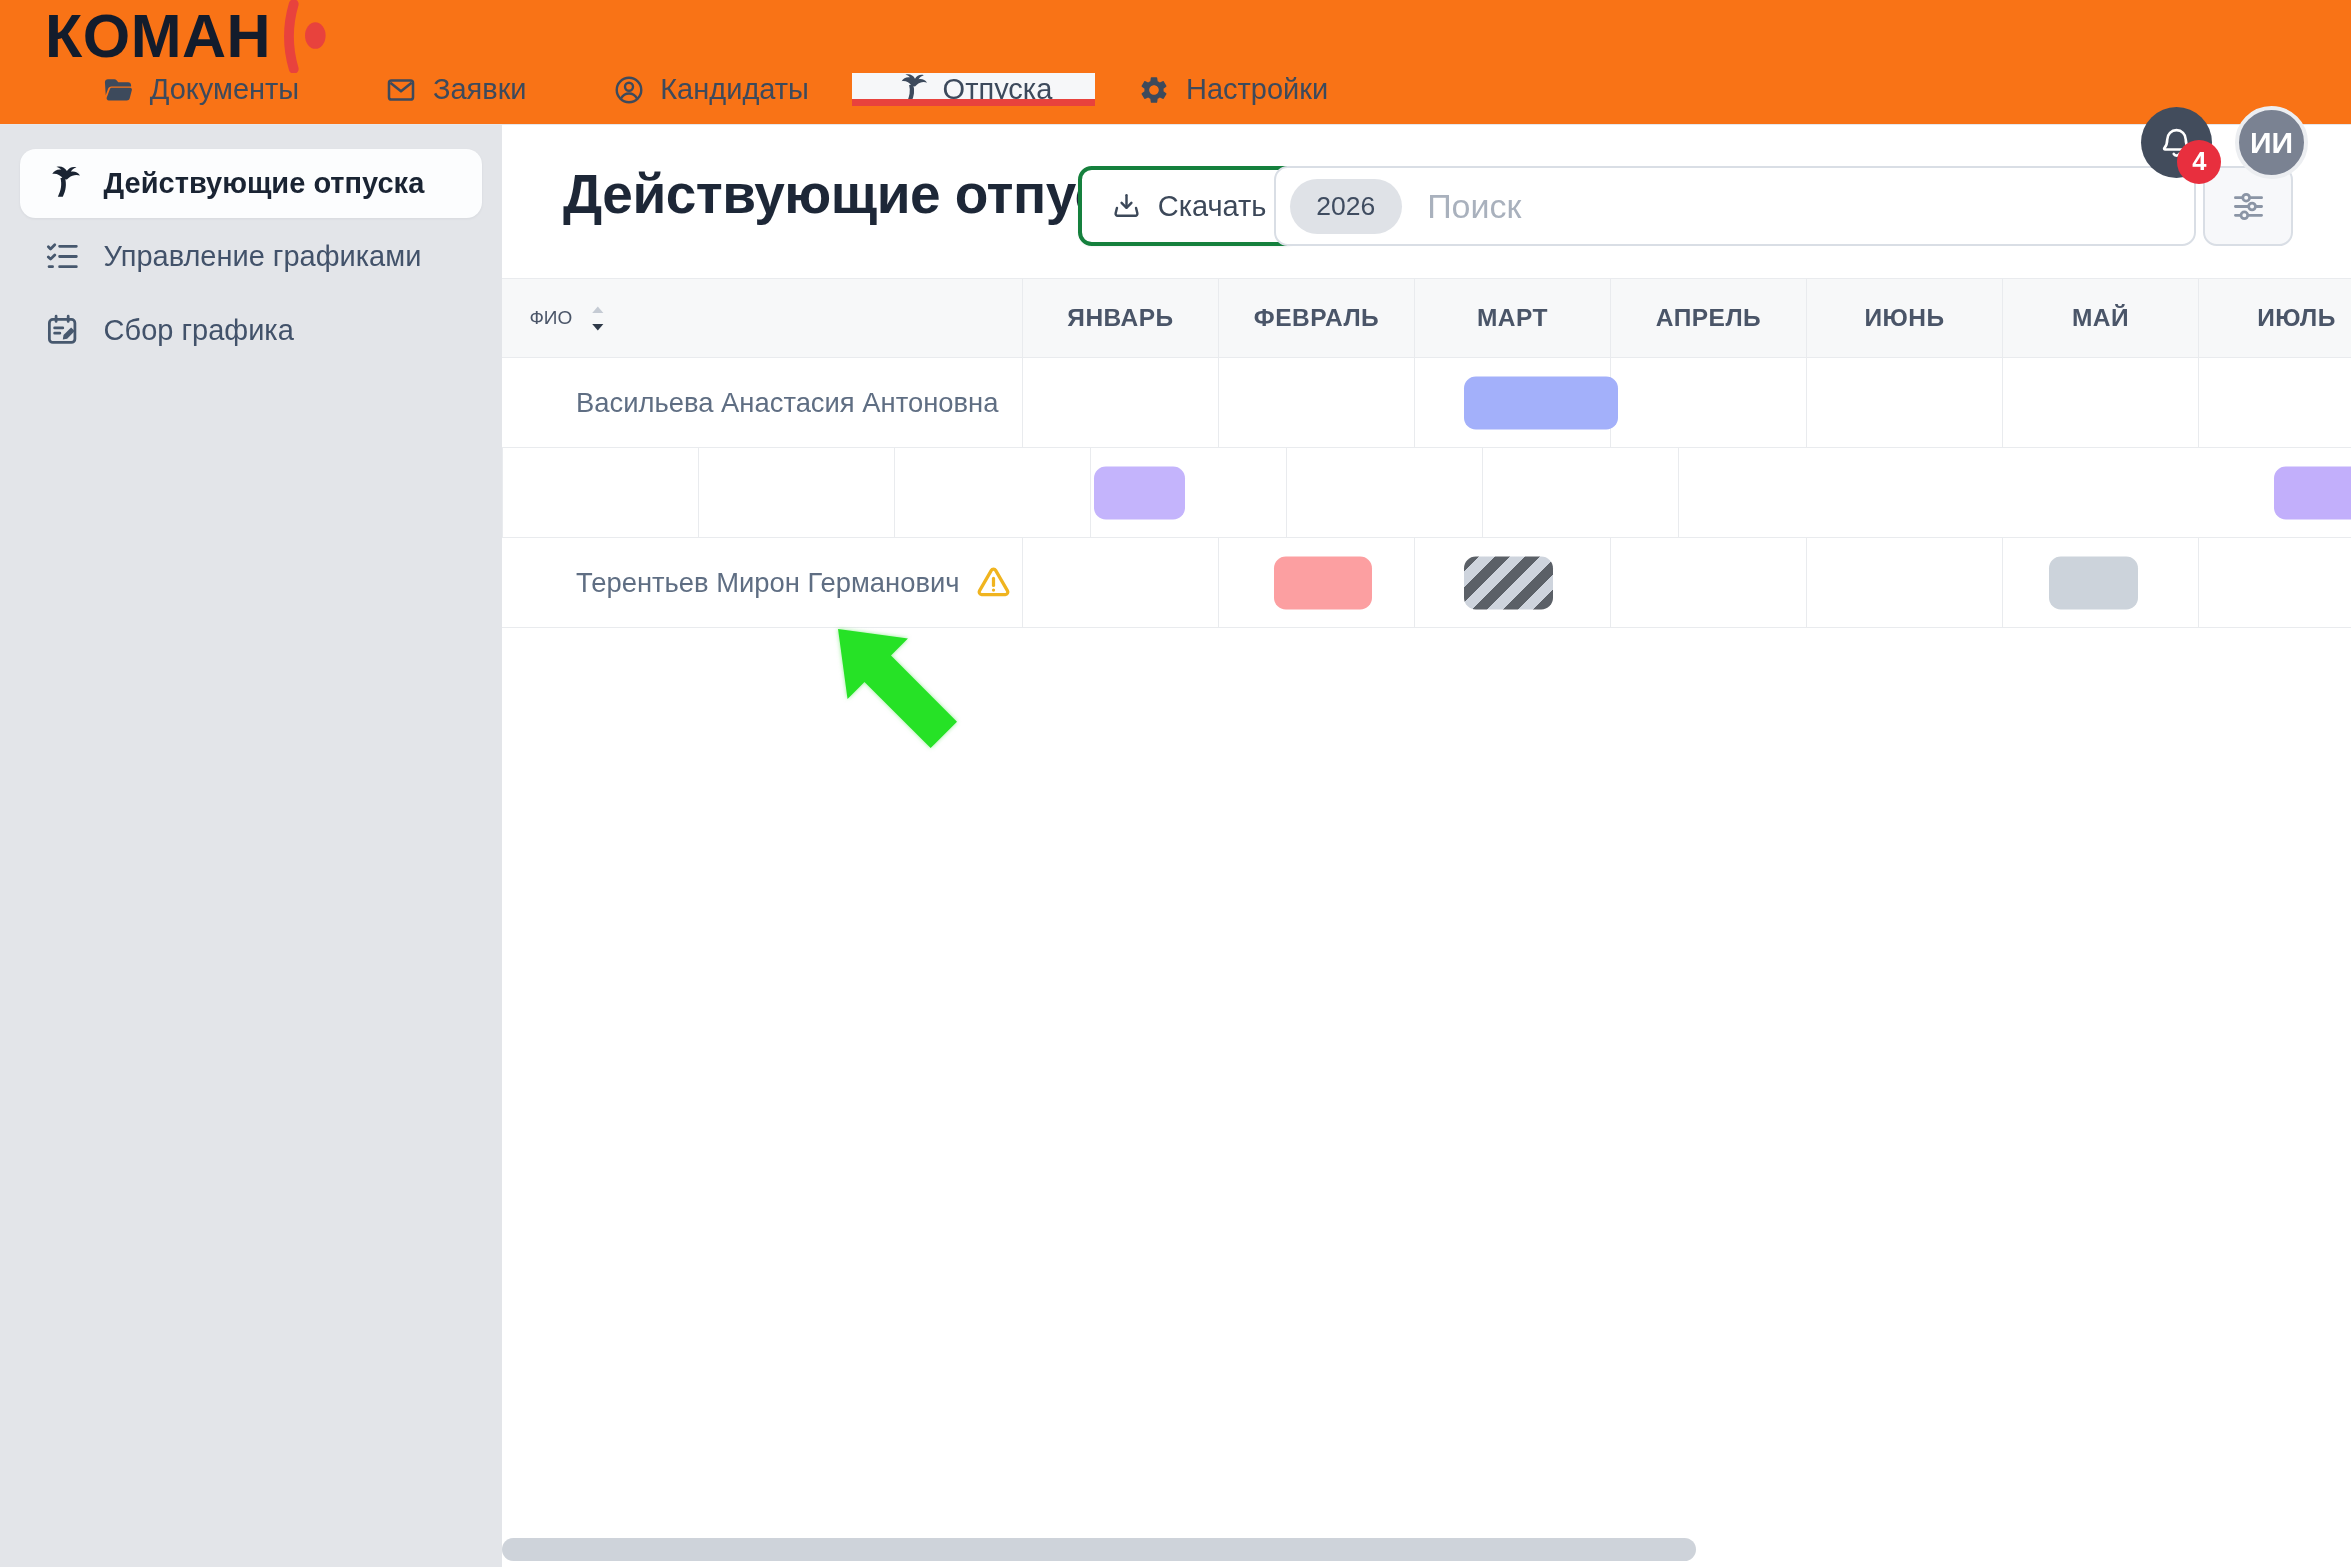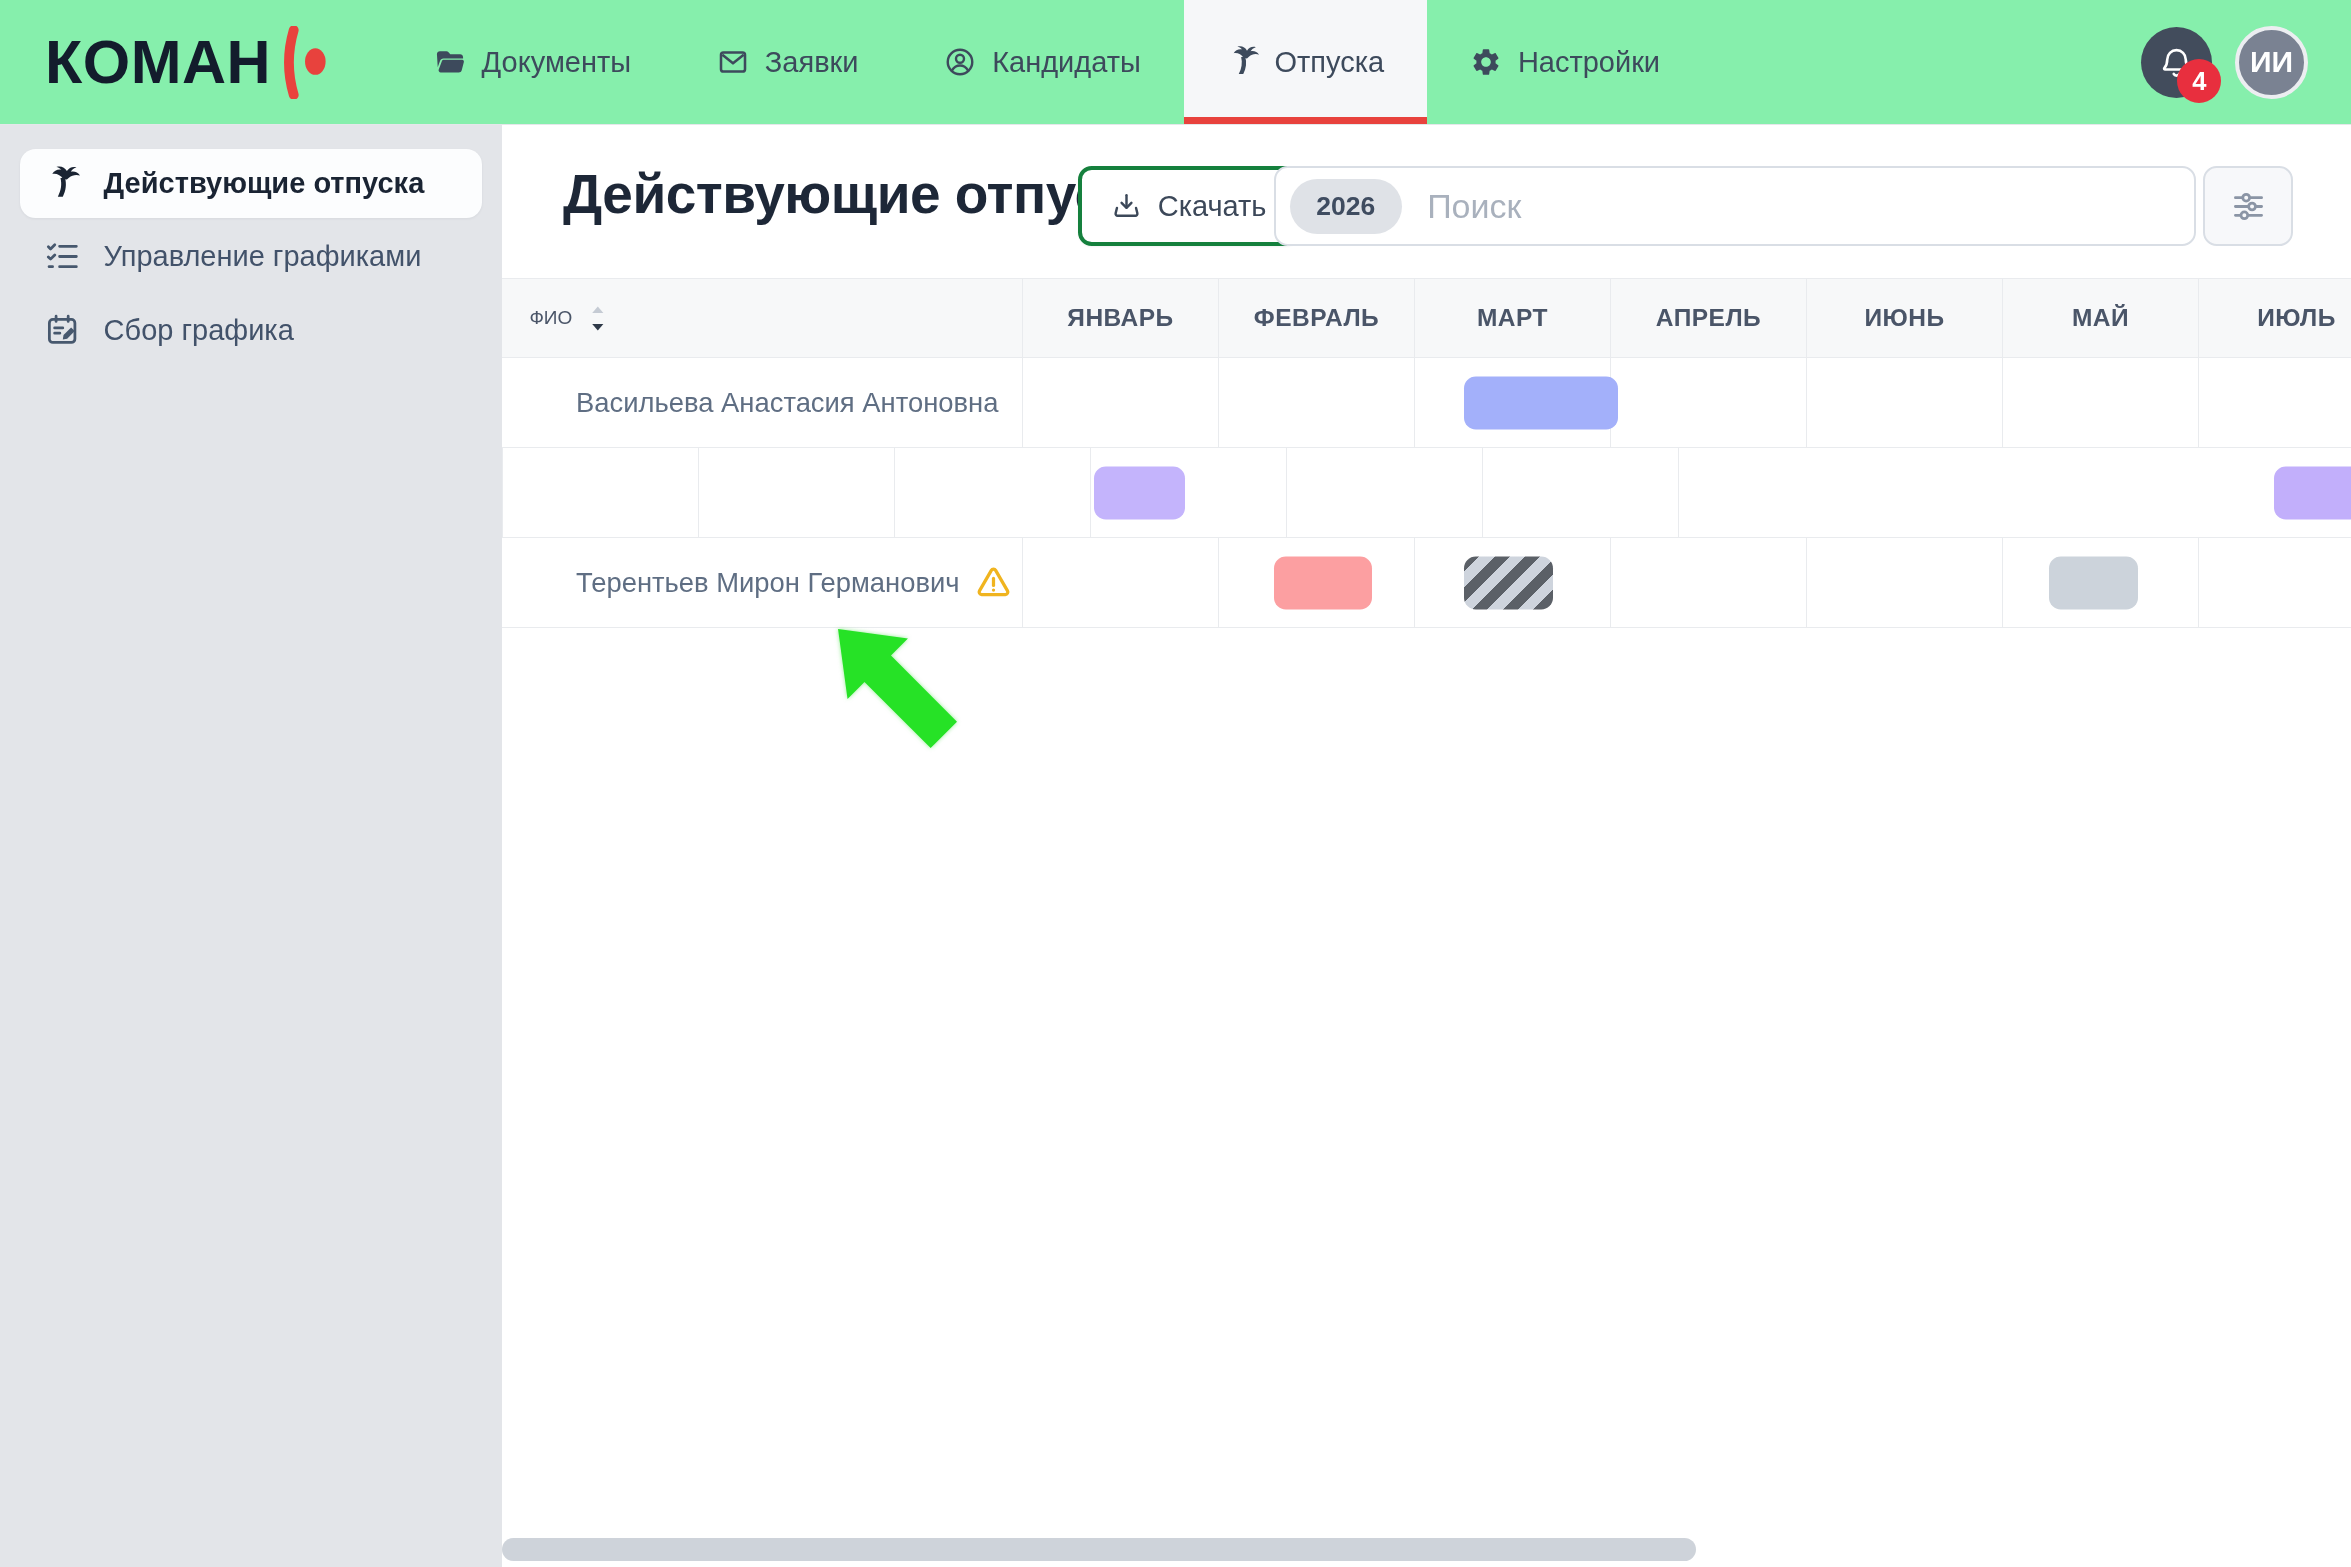--- a/index.html
+++ b/index.html
@@ -1,22 +1,22 @@
 <!DOCTYPE html>
 <html lang="ru"><head>
 <meta charset="utf-8">
 <style>
   * { margin:0; padding:0; box-sizing:border-box; }
   html,body { width:2351px; height:1567px; }
   body { font-family:"Liberation Sans", sans-serif; background:#fff; overflow:hidden; }
   .app { position:relative; width:2351px; height:1567px; overflow:hidden; background:#fff; }
 
   
-  .topbar { position:absolute; top:0; left:0; right:0; height:125px; background:#86efac;
-            border-bottom:1px solid #e5e7ea; display:flex; align-items:stretch; z-index:6; }
+  .topbar { position:absolute; top:0; left:0; right:0; height:125px; background:#f97316;
+            border-bottom:1px solid #e5e7ea; display:flex; align-items:stretch; z-index:6;flex-direction:column; }
   .logo { display:flex; align-items:center; gap:7.8px; margin-left:45px; cursor:pointer; }
   .logo-text { font-size:61px; font-weight:700; color:#131c2c; letter-spacing:0.5px; line-height:1; }
   .tabs { display:flex; align-items:stretch; margin-left:59px; height:100%; }
   .tab { display:flex; align-items:center; gap:15.7px; padding:0 43px; font-size:29px; color:#3d4a5c;
          position:relative; cursor:pointer; white-space:nowrap; }
   .tab svg { width:32px; height:32px; color:#3d4a5c; flex:none; }
   .tab.active { background:#f6f7f9; }
   .tab.active::after { content:""; position:absolute; left:0; right:0; bottom:0; height:6.9px; background:#e8423d; }
   .top-actions { margin-left:auto; display:flex; align-items:center; gap:23.5px; margin-right:43px; }
   .bell-btn { width:71px; height:71px; border-radius:50%; background:#424c5c; position:relative;
@@ -41,21 +41,21 @@
   .content { position:absolute; left:502px; top:125px; right:0; bottom:0; background:#fff; overflow:hidden; }
   .page-title { position:absolute; left:61px; top:39px; font-size:55px; font-weight:700; color:#1d2737;
                 letter-spacing:-0.5px; line-height:1.1; }
   .btn-download { position:absolute; left:576px; top:41px; height:80px; padding:0 29px; display:flex;
                   align-items:center; gap:15.7px; border:4px solid #15803d; border-radius:13.7px; background:#fff;
                   font-size:29px; color:#3c4859; cursor:pointer; box-shadow:0 1px 2px rgba(16,24,40,.05); }
   .btn-download svg { width:31px; height:31px; color:#3c4859; }
   .search-box { position:absolute; left:772px; top:41px; width:922px; height:80px; border:2px solid #d9dee5;
                 border-radius:13.7px; background:#fff; display:flex; align-items:center; padding:0 13.7px; gap:25.5px; }
   .chip { height:55px; padding:0 26.5px; background:#dfe2e7; border-radius:27.4px; font-size:26.5px; color:#3f4c60;
-          display:flex; align-items:center; cursor:pointer; flex:none;font-weight:bold; }
+          display:flex; align-items:center; cursor:pointer; flex:none; }
   .search-input { border:none; outline:none; flex:1; font-size:34px; color:#3f4c60; background:transparent;
                   font-family:Liberation Sans, sans-serif; min-width:0; }
   .search-input::placeholder { color:#a9b1bd; }
   .btn-filter { position:absolute; left:1701px; top:41px; width:90px; height:80px; border:2px solid #d9dee5;
                 border-radius:13.7px; background:#f7f8fa; display:flex; align-items:center; justify-content:center;
                 color:#8b95a5; cursor:pointer; }
   .btn-filter svg { width:37px; height:37px; }
 
   
   .vac-table { position:absolute; left:0; top:153px; width:1891px; }

